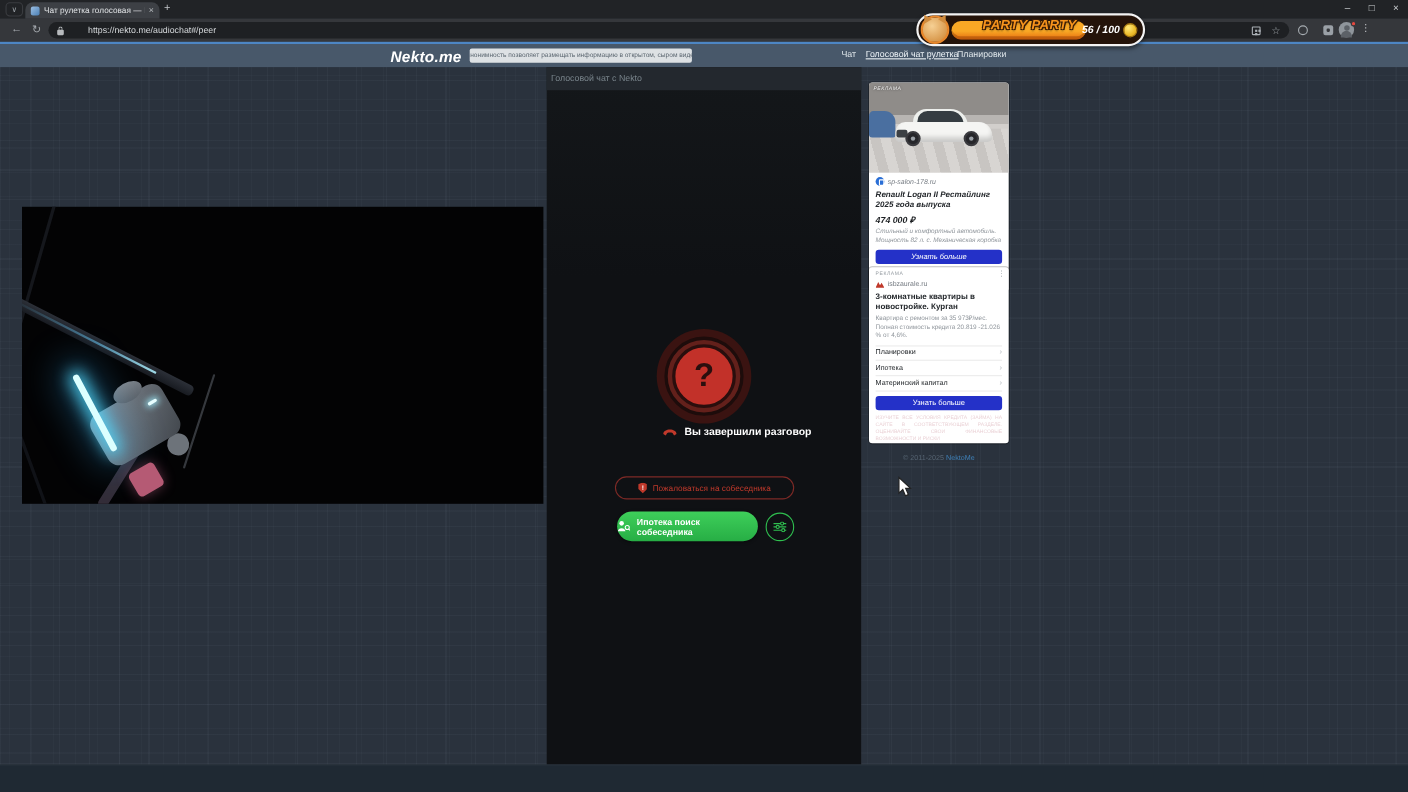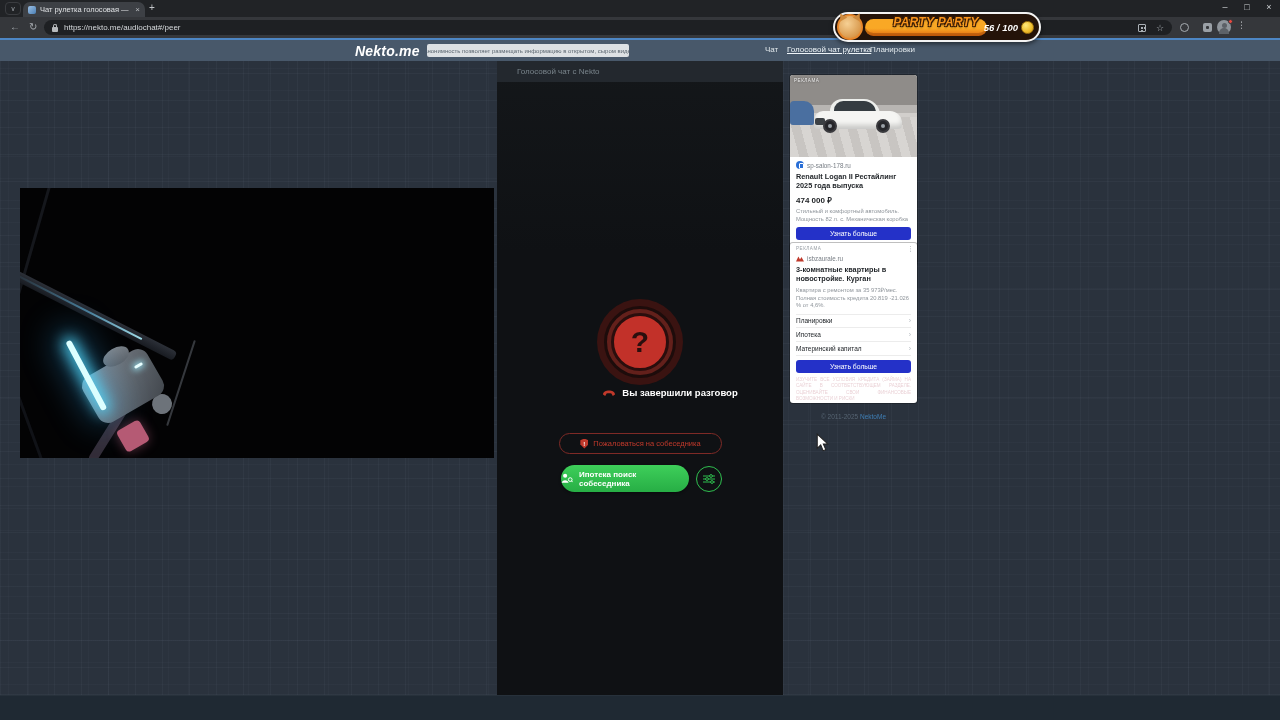--- a/index.html
+++ b/index.html
@@ -16,21 +16,21 @@
   #tab .x { font-size:8px; color:#b9bcc0; }
   #newtab { left:149px; top:2px; font-size:10px; color:#c3c6ca; }
   #winctl { right:0; top:0; height:16px; display:flex; }
   #winctl span { width:22px; text-align:center; font-size:9px; color:#cfd2d5; line-height:15px; }
 
   #toolbar { left:0; top:17px; width:1280px; height:21px; background:#35373b; }
   .navic { font-size:10px; color:#a7abb0; top:21px; }
   #urlpill { left:44px; top:20px; width:1128px; height:15px; background:#1e2023; border-radius:8px; display:flex; align-items:center; padding:0 8px; gap:6px; }
   .lock { width:6px; height:5px; background:#b7babd; border-radius:1px; position:relative; margin-top:3px; flex:0 0 auto; }
   .lock:before { content:""; position:absolute; left:1px; top:-3px; width:2px; height:3px; border:1px solid #b7babd; border-bottom:none; border-radius:2px 2px 0 0; }
-  #urltext { font-size:8px; color:#d6d9dc; white-space:nowrap; }
+  #urltext { font-size:8px; color:#d6d9dc; white-space:nowrap;margin-left:16px; }
   .pillright { margin-left:auto; display:flex; align-items:center; gap:10px; }
   .gridic { width:8px; height:8px; border:1px solid #aab0b5; border-radius:1px; position:relative; }
   .gridic:before { content:""; position:absolute; left:2px; top:2px; width:2px; height:2px; background:#aab0b5; box-shadow:3px 0 0 #aab0b5, 0 3px 0 #aab0b5; }
   .star { font-size:9px; color:#aab0b5; line-height:8px; }
   .ringic { left:1180px; top:23px; width:9px; height:9px; border:1.5px solid #a7adb2; border-radius:50%; }
   .extpin { left:1203px; top:23px; width:9px; height:9px; background:#9aa0a6; border-radius:2px; }
   .extpin:after { content:""; position:absolute; left:3px; top:3px; width:3px; height:3px; background:#35373b; border-radius:1px; }
   #avatar { left:1217px; top:20px; width:14px; height:14px; border-radius:50%; background:#8f959b; overflow:visible; }
   #avatar:before { content:""; position:absolute; left:4.5px; top:2.5px; width:5px; height:5px; border-radius:50%; background:#5c6167; }
   #avatar:after { content:""; position:absolute; left:2px; top:8px; width:10px; height:6px; border-radius:5px 5px 0 0; background:#5c6167; }
@@ -59,21 +59,21 @@
       repeating-linear-gradient(0deg, transparent 0 10px, rgba(155,170,190,.03) 10px 11px, transparent 11px 22px); }
 
   #siteheader { left:0; top:40px; width:1280px; height:21px; background:#48586a; }
   #logo { left:355px; top:43px; font-size:14px; font-weight:bold; color:#fff; letter-spacing:.2px;font-style:italic; }
   #notice { left:427px; top:44px; width:202px; height:13px; background:#dde1e4; border-radius:2px; font-size:6px; color:#5b6670; display:flex; align-items:center; justify-content:center; white-space:nowrap; overflow:hidden; }
   .navlink { top:45px; font-size:8px; color:#dfe6ea; text-decoration:none; }
   .navlink.active { text-decoration:underline; color:#eef4f8; }
 
   
   #panel { left:497px; top:61px; width:286px; height:634px; background:linear-gradient(#14171a, #0f1114 30%); }
-  #paneltitle { left:497px; top:61px; width:286px; height:21px; background:#23282e; color:#79848b; font-size:8px; line-height:21px; padding-left:20px; }
+  #paneltitle { left:497px; top:61px; width:286px; height:21px; background:#23282e; color:#79848b; font-size:8px; line-height:21px; padding-left:4px; }
   #ring1 { left:597px; top:299px; width:86px; height:86px; border-radius:50%; background:#3a1311; }
   #ring2 { left:604px; top:306px; width:72px; height:72px; border-radius:50%; background:#63201b; border:3px solid #1d0c0b; }
   #qcore { left:611px; top:313px; width:58px; height:58px; border-radius:50%; background:#c23129; border:3px solid #2a0e0d; display:flex; align-items:center; justify-content:center; font-size:30px; font-weight:bold; color:#2a0f0e; }
   #statusrow { left:497px; top:387px; width:346px; display:flex; align-items:center; justify-content:center; gap:6px; }
   #statustext { font-size:9.5px; font-weight:bold; color:#fff; }
   #reportbtn { left:559px; top:433px; width:163px; height:21px; border:1px solid #7e2a26; border-radius:11px; background:transparent; color:#c0392b; font-size:7.5px; display:flex; align-items:center; justify-content:center; gap:5px; }
   .shield { width:8px; height:10px; background:#c0392b; clip-path:polygon(50% 0,100% 18%,100% 60%,50% 100%,0 60%,0 18%); display:flex; align-items:center; justify-content:center; }
   .shield span { font-size:6px; font-weight:bold; color:#fff; line-height:1; }
   #startbtn { left:561px; top:465px; width:128px; height:27px; border-radius:14px; background:linear-gradient(#3ecf5a,#27ae45); color:#fff; font-weight:bold; font-size:8px; display:flex; align-items:center; justify-content:center; gap:6px; box-shadow:0 1px 3px rgba(0,0,0,.45); }
   #filterbtn { left:696px; top:466px; width:26px; height:26px; border-radius:50%; border:1.5px solid #2fbf4f; display:flex; align-items:center; justify-content:center; }
@@ -89,21 +89,21 @@
   .micbody { left:66px; top:172px; width:74px; height:52px; background:linear-gradient(135deg,#8a9097,#565c63 70%,#41464c); border-radius:11px; transform:rotate(-30deg); }
   .knob { left:82px; top:160px; width:28px; height:17px; border-radius:50%; background:linear-gradient(#7d838a,#5d636a); transform:rotate(-30deg); }
   .led { left:114px; top:176px; width:9px; height:3px; border-radius:2px; background:#e9ffff; box-shadow:0 0 6px 2px rgba(160,240,255,.8); transform:rotate(-30deg); }
   .glow { left:48px; top:150px; width:78px; height:6px; border-radius:4px; background:#dcffff; transform:rotate(62deg); transform-origin:left center;
     box-shadow:0 0 14px 4px rgba(80,220,255,.85), 0 0 34px 12px rgba(60,180,255,.35); }
   .pinkel { left:100px; top:236px; width:26px; height:24px; background:#b55a74; border-radius:4px; transform:rotate(-30deg); box-shadow:0 0 12px rgba(230,120,160,.4); }
   .hinge { left:132px; top:206px; width:20px; height:20px; border-radius:50%; background:#6d737a; transform:rotate(-30deg); }
 
   
   .adcard { width:127px; background:#fff; border-radius:3px; box-shadow:0 0 0 1px rgba(0,0,0,.25); overflow:hidden; }
-  #ad1 { left:790px; top:75px; height:190px; }
+  #ad1 { left:790px; top:75px; height:190px;font-style:italic; }
   #ad1img { position:relative; width:100%; height:82px; background:linear-gradient(#8f8c89 0 36%, #b8b5b2 36% 46%, #d2cfcc 46%); overflow:hidden; }
   #ad1img .floor { position:absolute; left:0; bottom:0; width:100%; height:40px;
     background:repeating-linear-gradient(75deg, rgba(255,255,255,.25) 0 9px, rgba(120,116,112,.22) 9px 18px); opacity:.5; }
   .bluecar { position:absolute; left:0; top:26px; width:24px; height:24px; background:#4a6fa0; border-radius:4px 10px 2px 3px; }
   .car { position:absolute; left:24px; top:24px; width:88px; height:34px; }
   .car .roof { position:absolute; left:16px; top:0; width:50px; height:17px; background:#edefec; border-radius:12px 16px 0 0; }
   .car .win { position:absolute; left:20px; top:2px; width:42px; height:12px; background:#353c41; border-radius:10px 13px 0 0; }
   .car .body { position:absolute; left:0; bottom:4px; width:88px; height:18px; background:#f5f5f3; border-radius:9px 12px 4px 4px; box-shadow:inset 0 -4px 5px rgba(0,0,0,.18); }
   .car .grille { position:absolute; left:1px; bottom:8px; width:10px; height:7px; background:#3c4044; border-radius:2px; }
   .car .wh { position:absolute; bottom:0; width:14px; height:14px; background:#26262a; border-radius:50%; border:2px solid #3a3a3e; }

